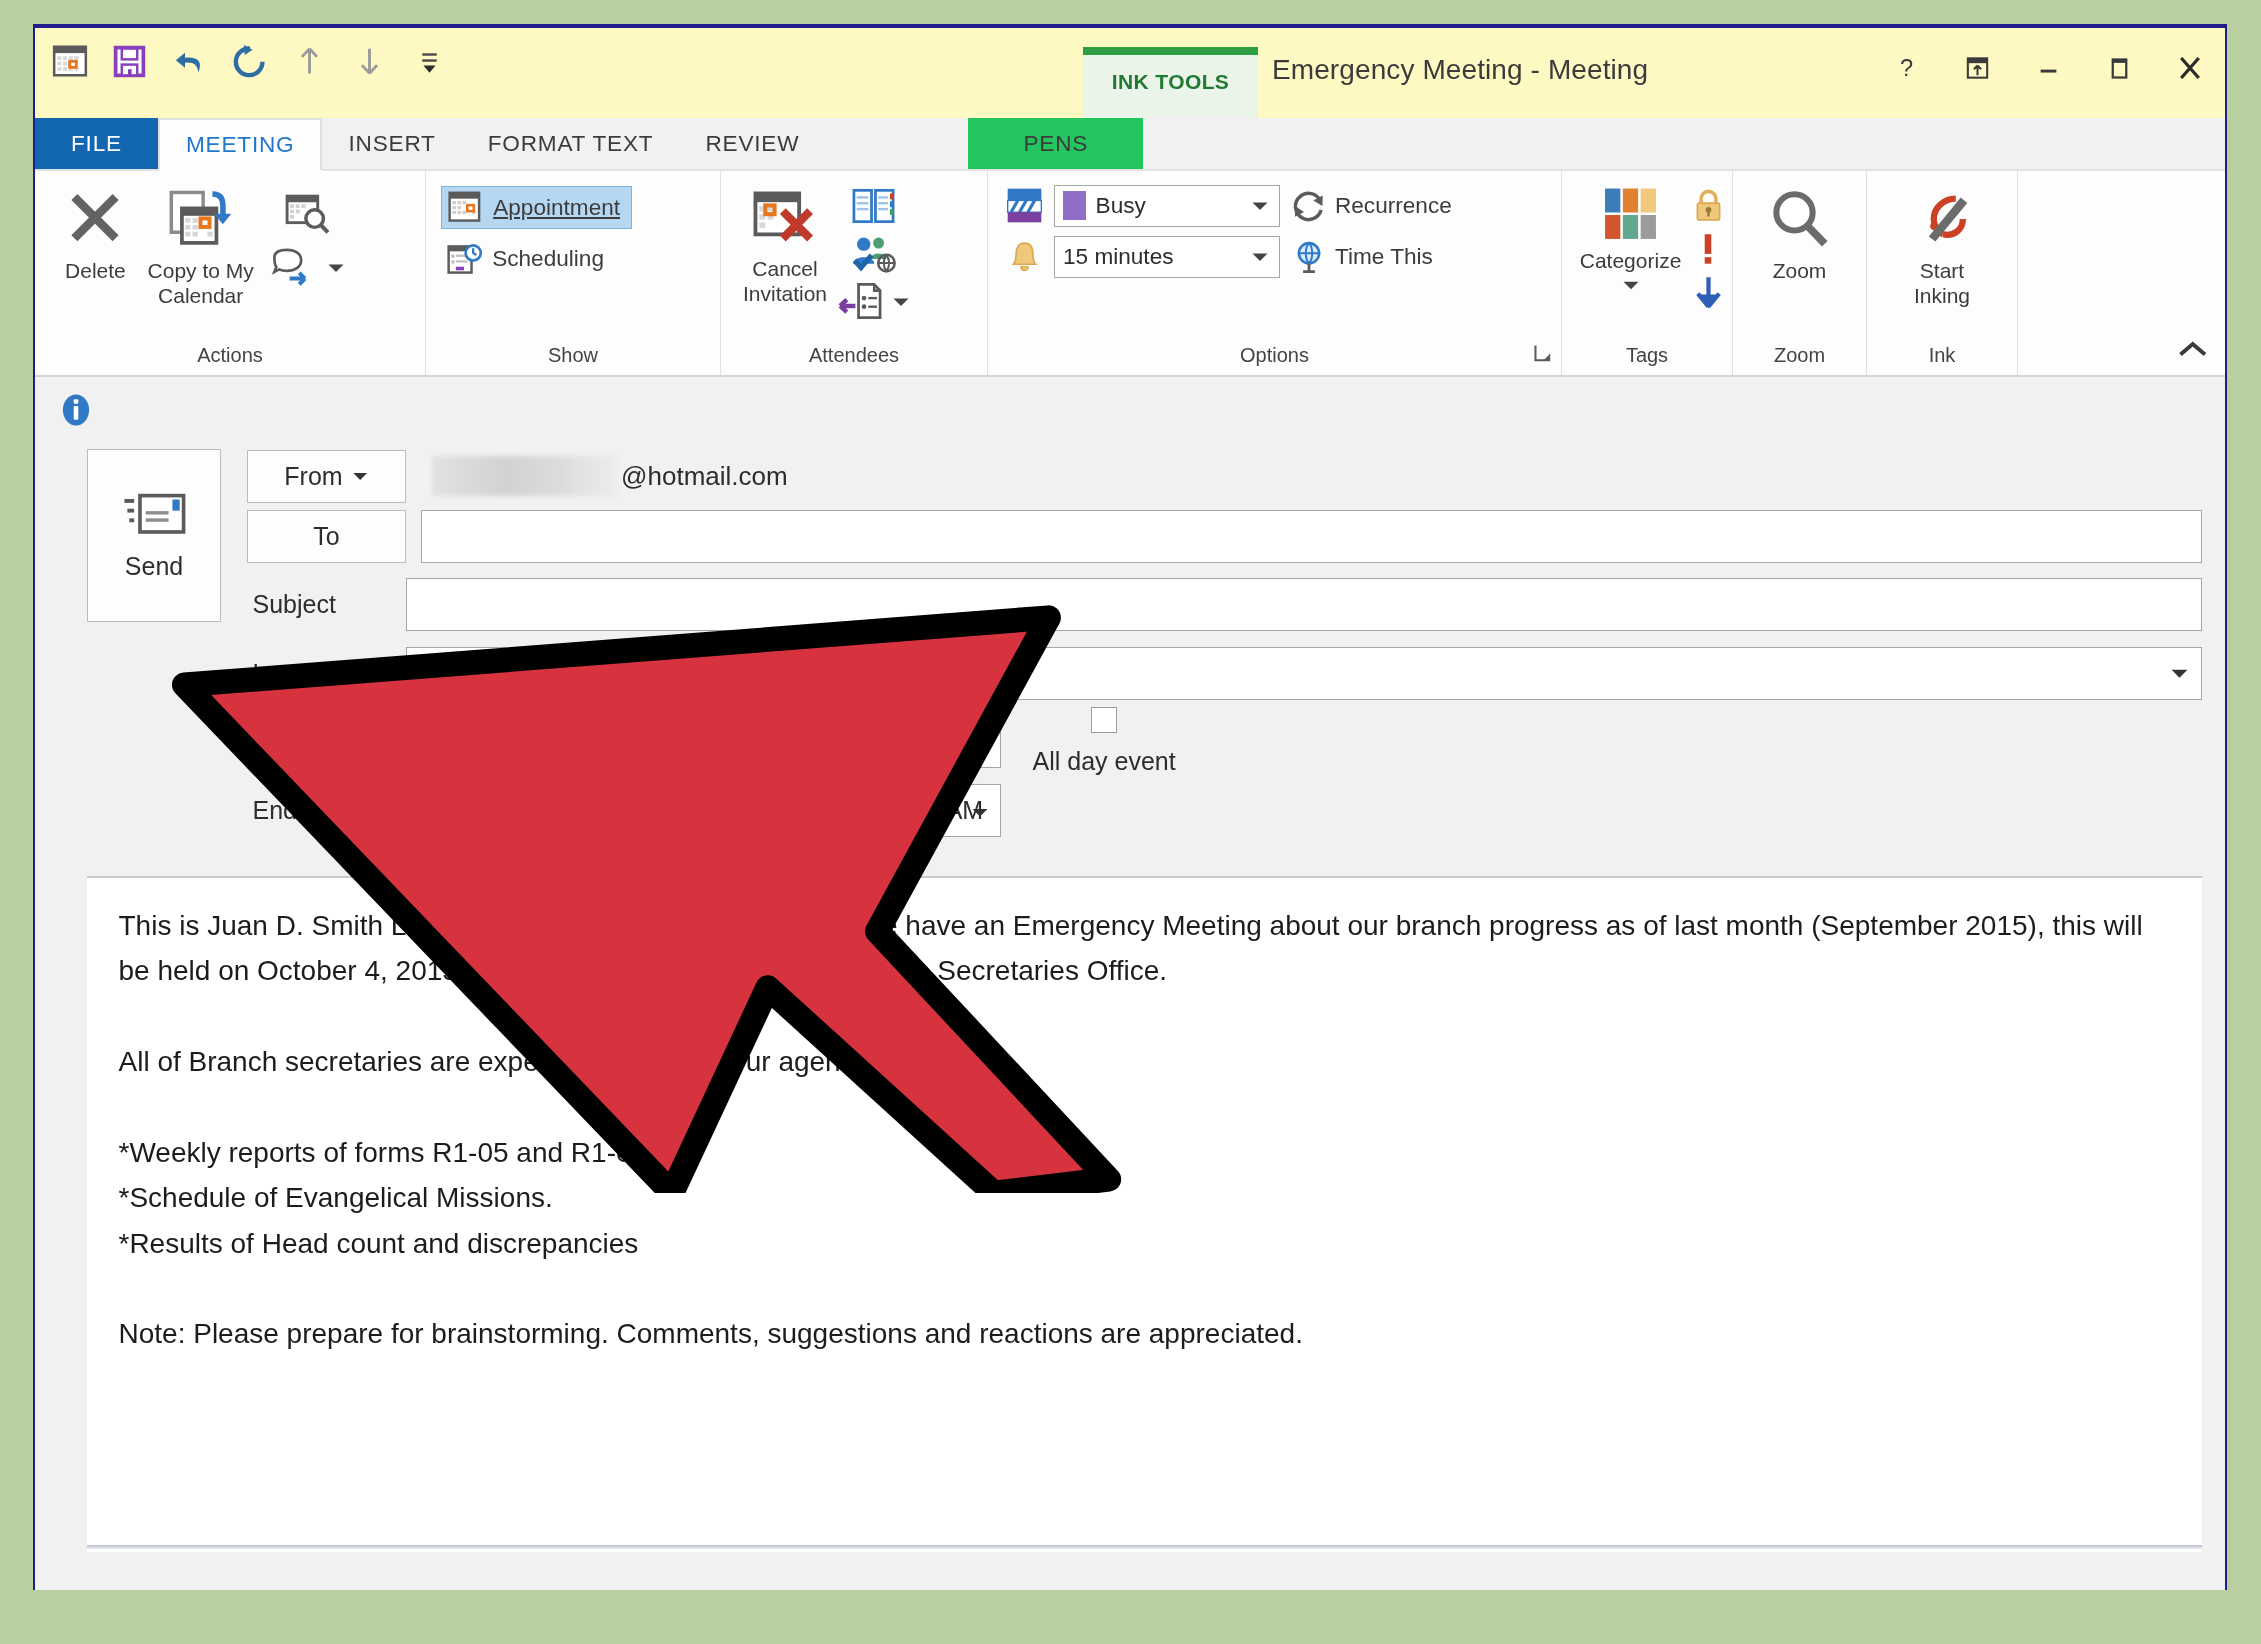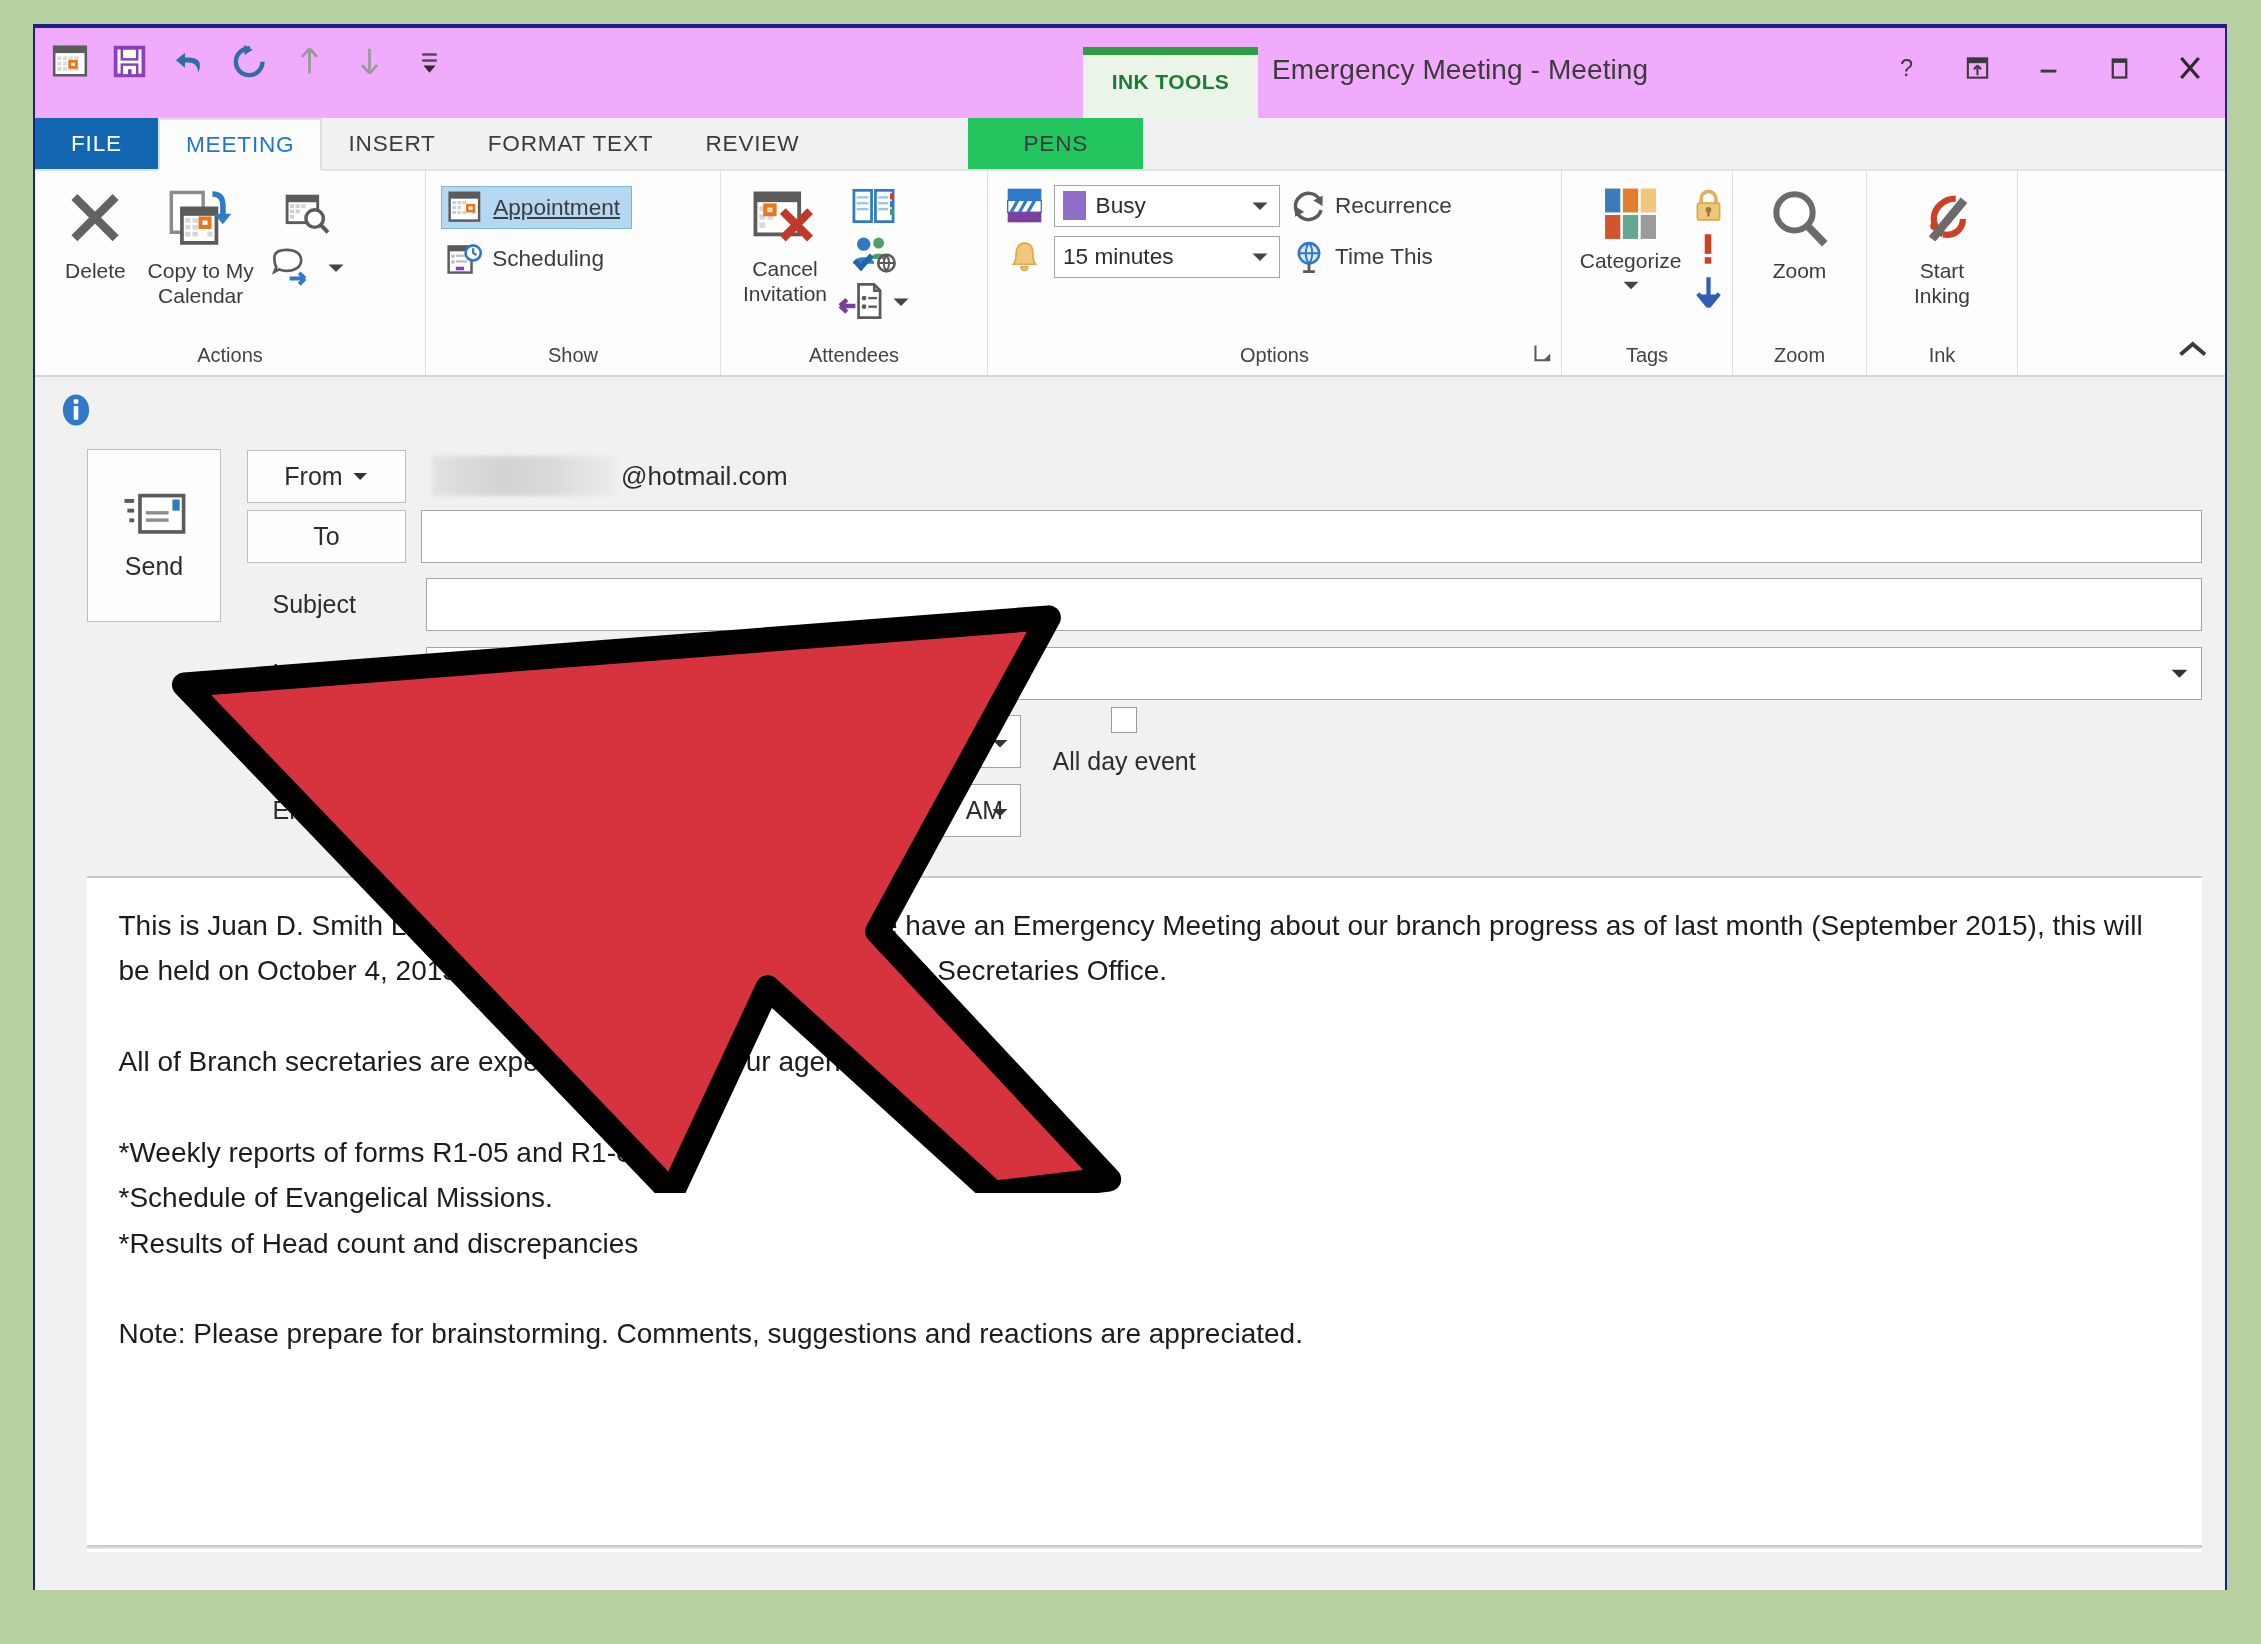--- a/index.html
+++ b/index.html
@@ -19,21 +19,21 @@
     border: 2.7px solid #1f1f8c;
     border-top-width: 4.1px;
     border-bottom-width: 0;
     display: flex;
     flex-direction: column;
   }
 
   
   #titlebar {
     height: 90px;
-    background: #f0abfc;
+    background: #fef9c3;
     position: relative;
     flex: none;
   }
   .qat {
     position: absolute;
     left: 13.7px; top: 12.3px;
     display: flex;
     align-items: center;
     gap: 18px;
   }
@@ -289,21 +289,20 @@
     font-size: 25px;
     color: #2d2d2d;
     flex: none;
   }
   .flabel {
     width: 159px;
     font-size: 25px;
     color: #2d2d2d;
     padding-left: 5.5px;
     flex: none;
-    margin-left: 20px;
   }
   .ftext {
     flex: 1;
     height: 53px;
     background: #ffffff;
     border: 1.4px solid #a5a5a5;
     margin-left: 15px;
     position: relative;
   }
   .ftext .arrow-right {

